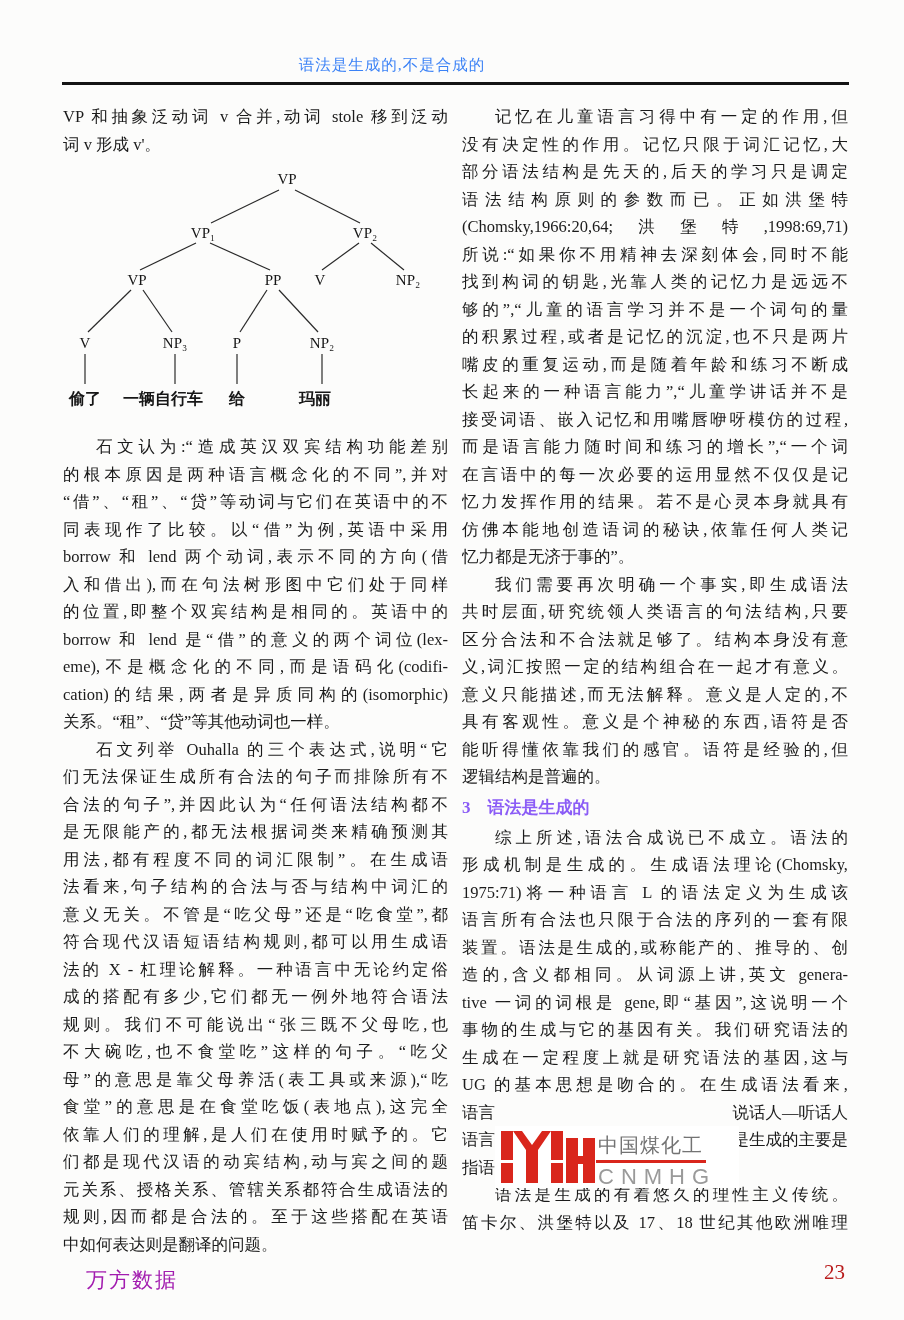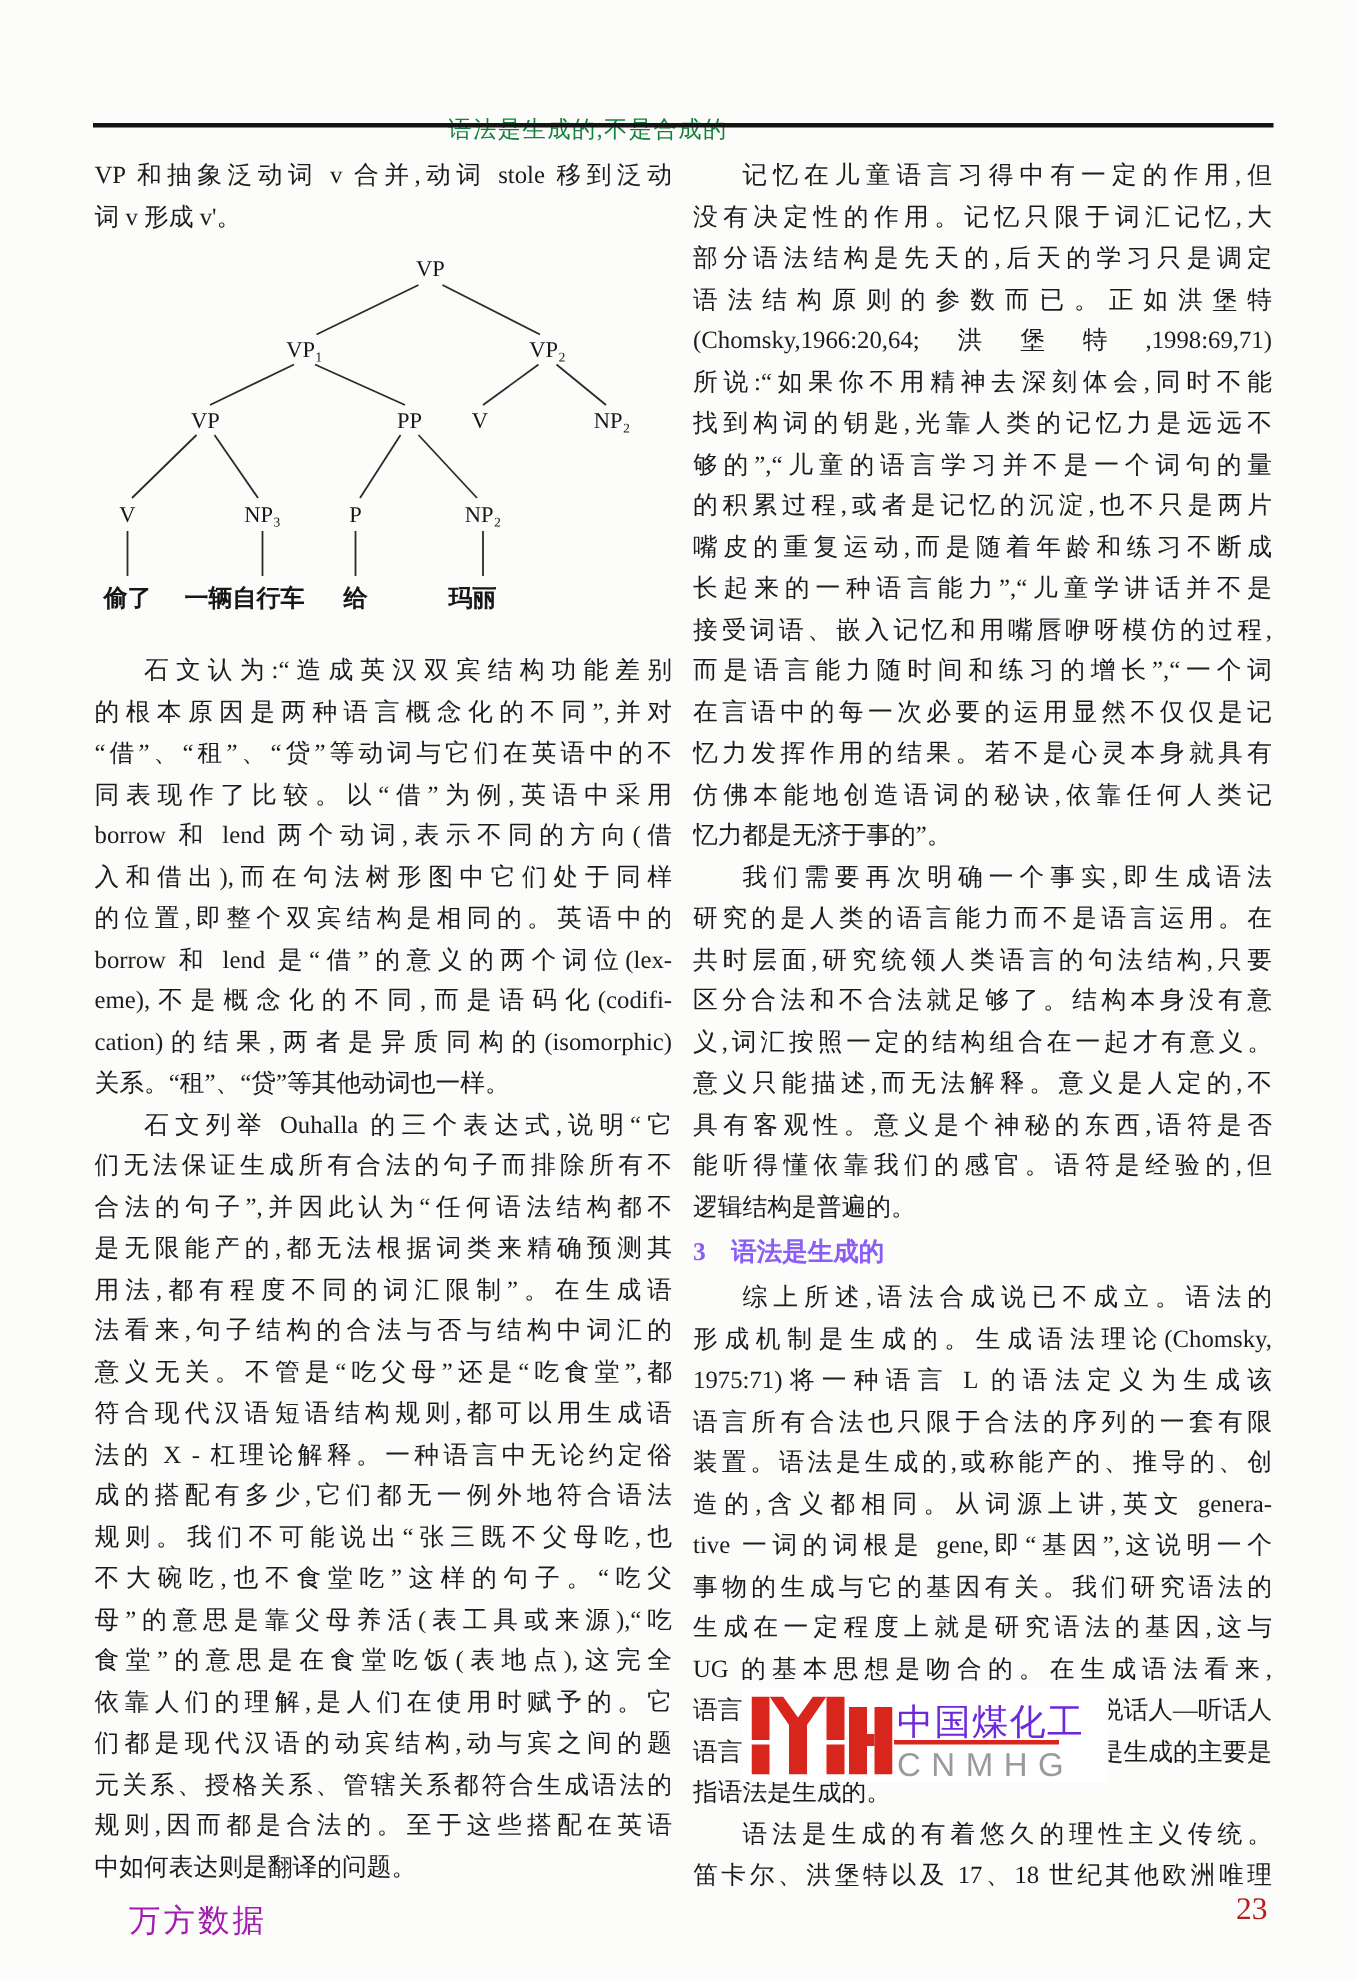--- a/index.html
+++ b/index.html
@@ -4,21 +4,21 @@
 <style>
   html,body{margin:0;padding:0;background:#e8e8e6;}
   .page{
     position:relative;width:904px;height:1320px;margin:0 auto;
     background:#fcfcfb;overflow:hidden;
     font-family:"Liberation Serif","DejaVu Serif",serif;
     color:#1b1b1b;
   }
   .header-title{
     position:absolute;top:55px;left:0;width:784px;
-    text-align:center;font-size:15.5px;letter-spacing:1px;color:#15803d;margin-top:21px;
+    text-align:center;font-size:15.5px;letter-spacing:1px;color:#3b82f6;
   }
   .header-rule{
     position:absolute;top:82px;left:62px;width:787px;height:2.5px;
     background:#141414;
   }
   .col{position:absolute;top:103px;width:385px;}
   .col-left{left:63px;}
   .col-right{left:462px;width:386px;}
   .para{margin:0;}
   .line{
@@ -37,21 +37,21 @@
     height:33px;line-height:33px;font-size:17px;font-weight:bold;color:#8b5cf6;
   }
   .tree-wrap{margin:8px 0 22px 0;height:245px;position:relative;}
   .watermark{
     position:absolute;left:495px;top:1126px;width:244px;height:62px;
     background:#ffffff;
   }
   .wm-logo{position:absolute;left:6px;top:5px;}
   .wm-cn{
     position:absolute;left:103px;top:6px;width:136px;
-    font-size:24px;letter-spacing:1px;color:#6d28d9;
+    font-size:20px;letter-spacing:1px;color:#737373;
     font-family:Liberation Serif, serif;font-weight:500;
     white-space:nowrap;
   }
   .wm-rule{position:absolute;left:101px;top:34px;width:110px;height:2.5px;background:#d9261c;}
   .wm-en{
     position:absolute;left:103px;top:38px;
     font-size:22px;letter-spacing:7px;color:#9a9a9a;
     font-family:"Liberation Sans","DejaVu Sans",sans-serif;
     white-space:nowrap;
   }
@@ -173,21 +173,20 @@
         <div class="line">长起来的一种语言能力”,“儿童学讲话并不是</div>
         <div class="line">接受词语、嵌入记忆和用嘴唇咿呀模仿的过程,</div>
         <div class="line">而是语言能力随时间和练习的增长”,“一个词</div>
         <div class="line">在言语中的每一次必要的运用显然不仅仅是记</div>
         <div class="line">忆力发挥作用的结果。若不是心灵本身就具有</div>
         <div class="line">仿佛本能地创造语词的秘诀,依靠任何人类记</div>
         <div class="line">忆力都是无济于事的”。</div>
       </div>
     <div class="para p-end indent">
         <div class="line">我们需要再次明确一个事实,即生成语法</div>
-        <div class="line">研究的是人类的语言能力而不是语言运用。在</div>
         <div class="line">共时层面,研究统领人类语言的句法结构,只要</div>
         <div class="line">区分合法和不合法就足够了。结构本身没有意</div>
         <div class="line">义,词汇按照一定的结构组合在一起才有意义。</div>
         <div class="line">意义只能描述,而无法解释。意义是人定的,不</div>
         <div class="line">具有客观性。意义是个神秘的东西,语符是否</div>
         <div class="line">能听得懂依靠我们的感官。语符是经验的,但</div>
         <div class="line">逻辑结构是普遍的。</div>
       </div>
 
     <div class="section-heading">3　语法是生成的</div>

